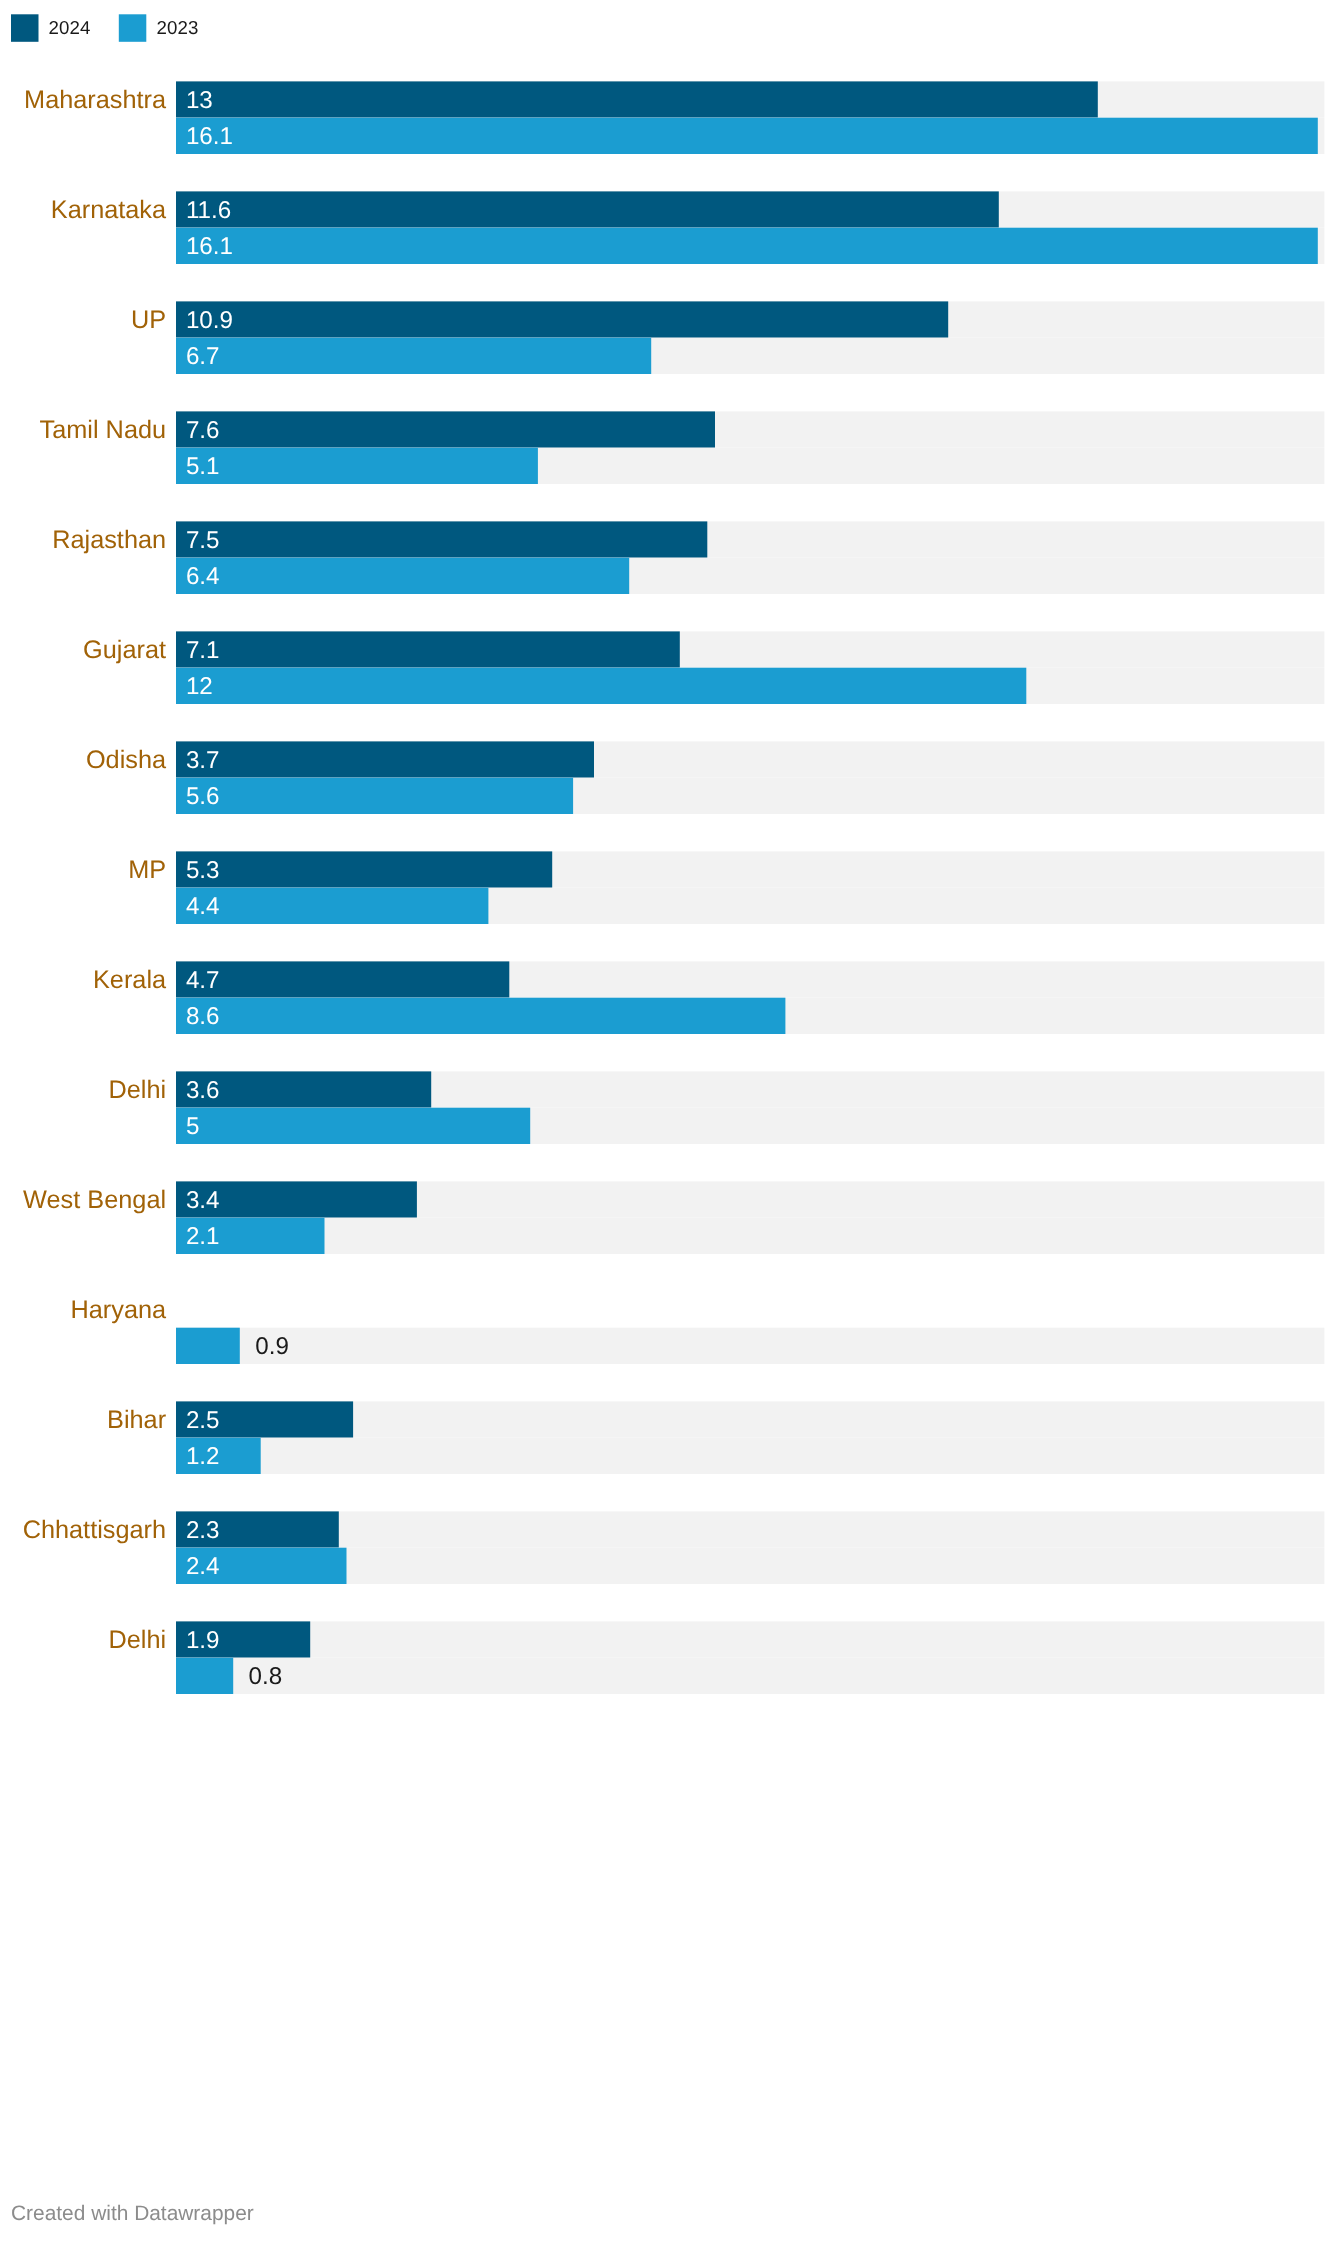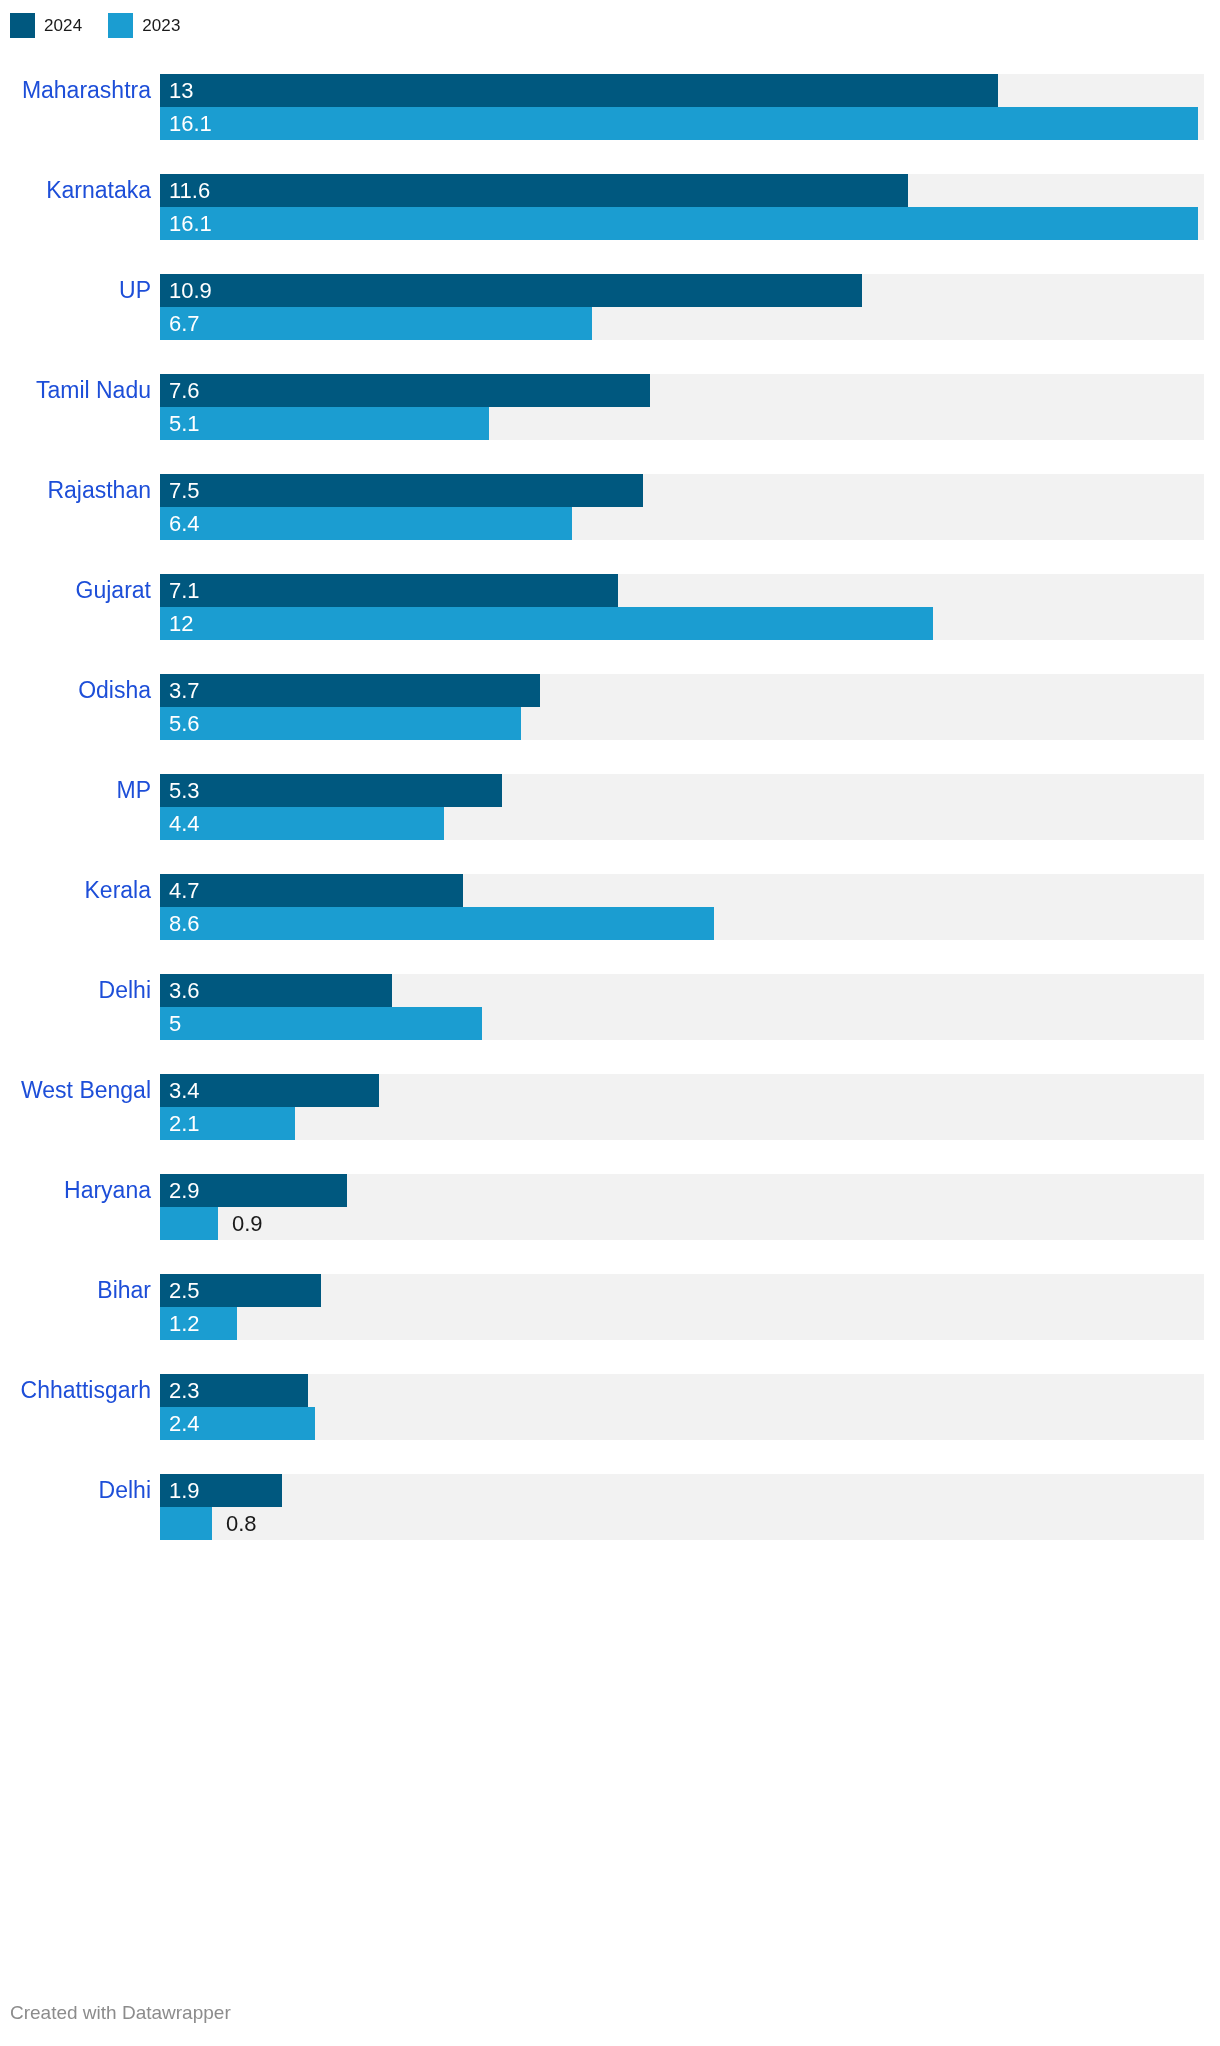--- a/index.html
+++ b/index.html
@@ -54,21 +54,21 @@
     display: flex;
     align-items: center;
   }
   .row-label {
     width: 160px;
     min-width: 160px;
     padding-right: 9px;
     text-align: right;
     font-size: 23px;
     line-height: 27px;
-    color: #1d4ed8;
+    color: #a16207;
     white-space: nowrap;
   }
   .row-bars {
     position: relative;
     flex: 1 1 auto;
     height: 100px;
     display: flex;
     flex-direction: column;
     justify-content: flex-end;
   }
@@ -269,24 +269,20 @@
         <div class="track">
           <div class="bar y2023" style="width: 135px; background: rgb(27, 157, 209);"></div>
           <span class="bar-value inside">2.1</span>
         </div>
       </div>
     </div>
     <div class="row">
       <div class="row-label">Haryana</div>
       <div class="row-bars">
         <div class="track">
-          <div class="bar y2024" style="width: 187px; background: rgb(0, 88, 127);"></div>
-          <span class="bar-value inside">2.9</span>
-        </div>
-        <div class="track">
           <div class="bar y2023" style="width: 58px; background: rgb(27, 157, 209);"></div>
           <span class="bar-value outside" style="left: 72px;">0.9</span>
         </div>
       </div>
     </div>
     <div class="row">
       <div class="row-label">Bihar</div>
       <div class="row-bars">
         <div class="track">
           <div class="bar y2024" style="width: 161px; background: rgb(0, 88, 127);"></div>

